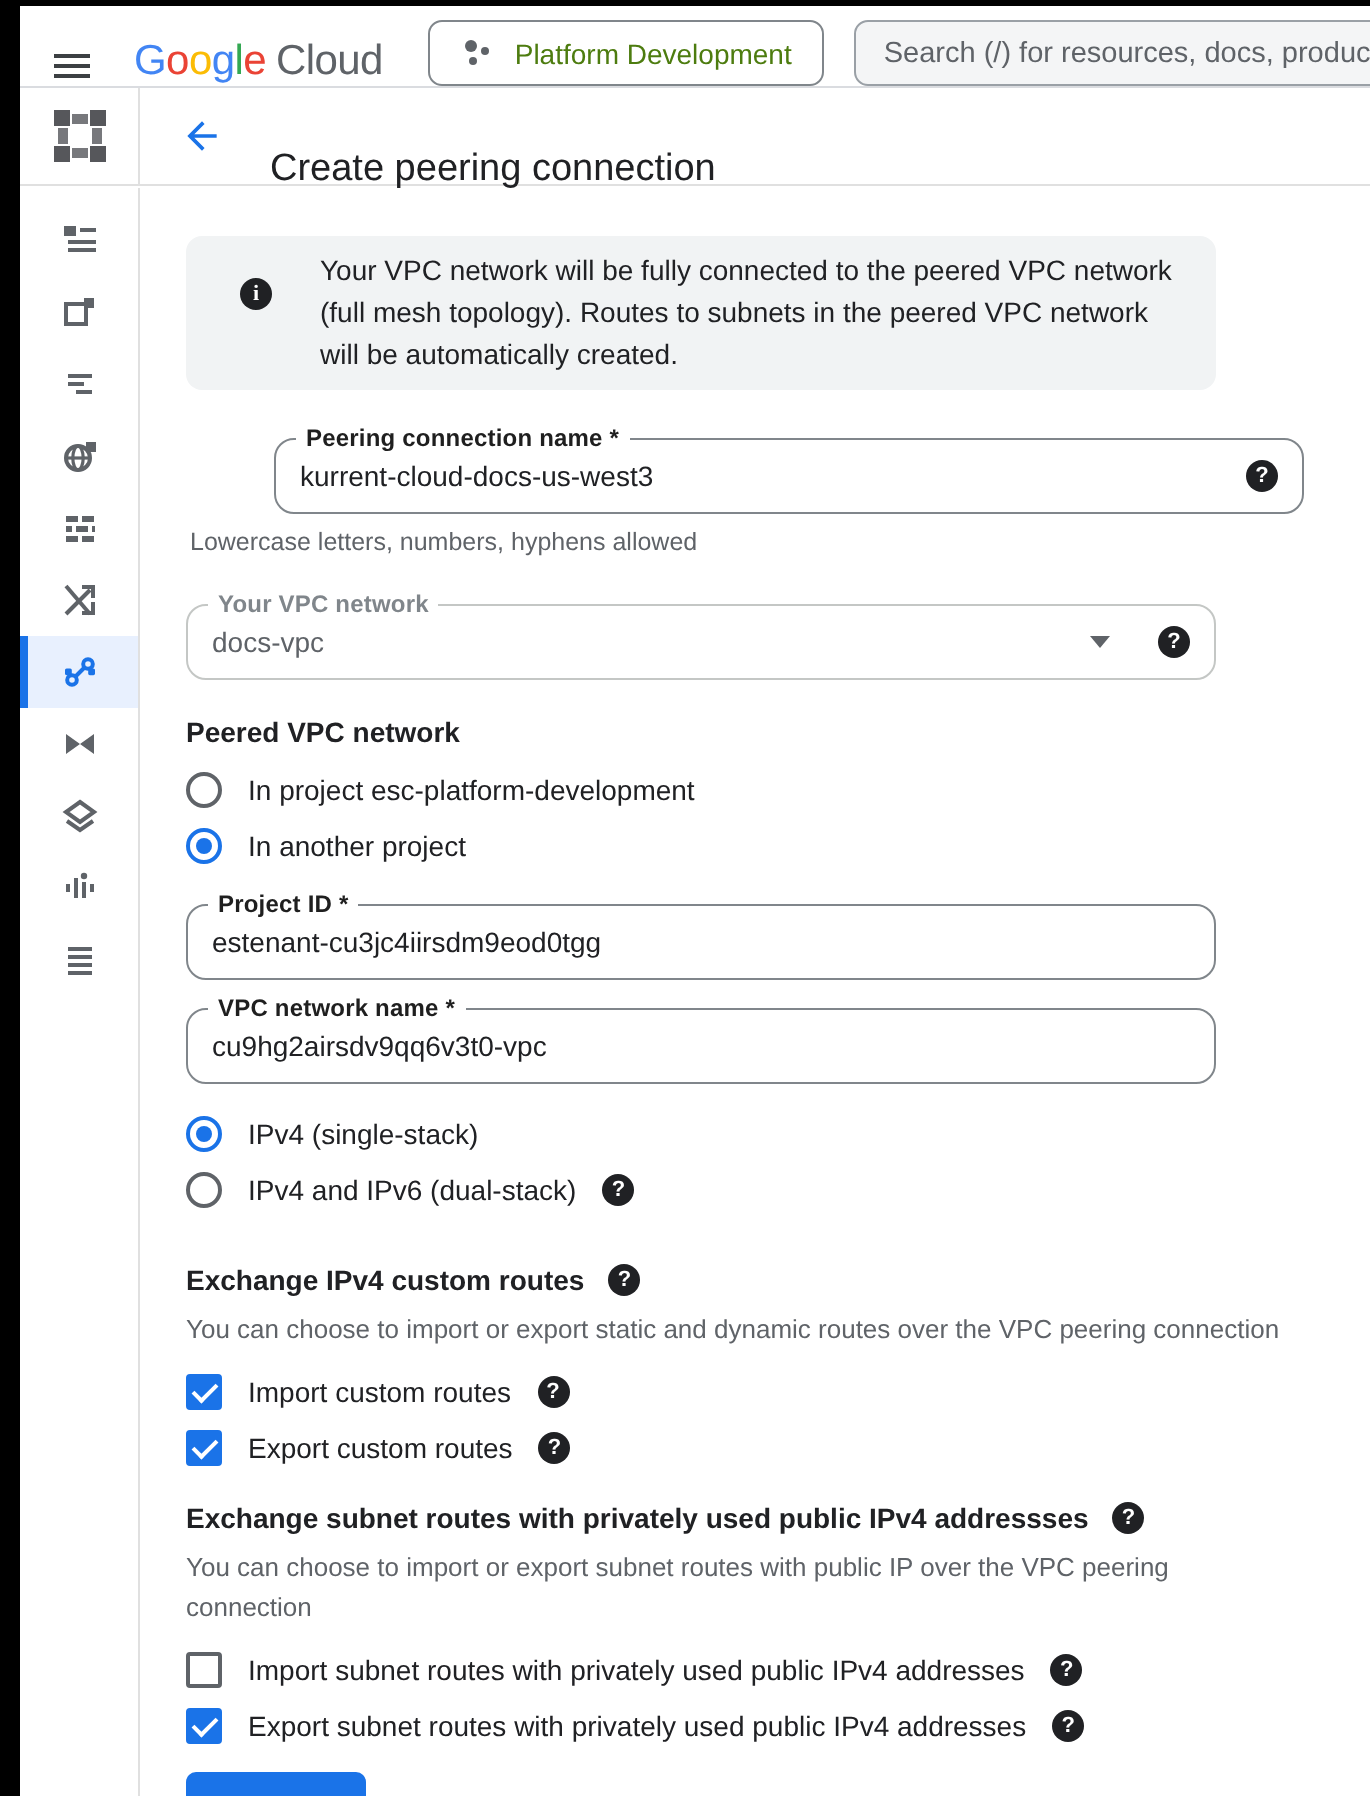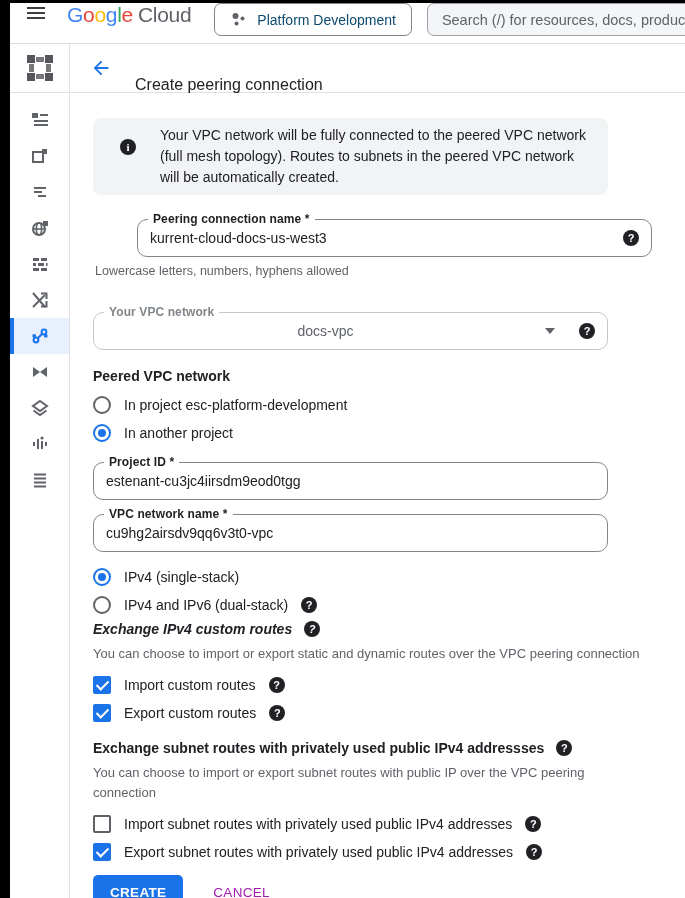--- a/index.html
+++ b/index.html
@@ -7,41 +7,41 @@
   body {
     position:relative; overflow:hidden; background:#fff;
     font-family:"Liberation Sans", sans-serif; color:#202124;
   }
   
   .edge-left { position:absolute; left:0; top:0; width:10px; height:898px; background:#000; z-index:60; }
   .edge-top  { position:absolute; left:0; top:0; width:685px; height:3px; background:#000; z-index:60; }
 
   
   .topbar { position:absolute; left:10px; top:3px; width:675px; height:41px; background:#fff;
-            border-bottom:1px solid #dadce0; display:flex; align-items:flex-start; z-index:10; }
+            border-bottom:1px solid #dadce0; display:flex; align-items:flex-end; z-index:10; }
   .hamburger { margin-left:16px; width:20px; height:20px; cursor:pointer; flex:none; }
   .logo { margin-left:21px; font-size:21px; white-space:nowrap; letter-spacing:-0.3px; }
   .logo .l0 { color:#4285F4; } .logo .l1 { color:#EA4335; } .logo .l2 { color:#FBBC05; }
   .logo .l3 { color:#4285F4; } .logo .l4 { color:#34A853; } .logo .l5 { color:#EA4335; }
   .logo .cloud { color:#5f6368; margin-left:5px; }
   .project-btn { margin-left:23px; height:33px; border:1px solid #80868b; border-radius:7px;
                  display:flex; align-items:center; gap:10px; padding:0 15px; background:#fff;
-                 font-size:14px; color:#0c4a6e; white-space:nowrap; cursor:pointer; flex:none; }
+                 font-size:14px; color:#4d7c0f; white-space:nowrap; cursor:pointer; flex:none; }
   .searchbar { margin-left:15px; width:280px; height:33px; flex:none;
                background:#f4f5f6; border:1px solid #9aa0a6; border-radius:7px;
                display:flex; align-items:center; padding:0 14px; overflow:hidden; }
   .searchbar span { font-size:14.5px; color:#5f6368; white-space:nowrap; }
 
   
   .pagehead { position:absolute; left:10px; top:44px; width:675px; height:49px; background:#fff;
               border-bottom:1px solid #e0e0e0; display:flex; align-items:center; z-index:9; }
   .appicon-cell { width:60px; height:100%; border-right:1px solid #e0e0e0;
                   display:flex; align-items:center; justify-content:center; flex:none; }
   .back-btn { margin-left:20px; width:22px; height:22px; cursor:pointer; flex:none; }
-  .page-title { margin-left:23px; font-size:16px; color:#202124;margin-top:33px; }
+  .page-title { margin-left:23px; font-size:19px; color:#202124;margin-top:33px; }
 
   
   .sidebar { position:absolute; left:10px; top:94px; width:60px; height:804px; background:#fff;
              border-right:1px solid #e0e0e0; padding-top:8px; z-index:8; }
   .nav-item { height:36px; display:flex; align-items:center; justify-content:center;
               position:relative; cursor:pointer; }
   .nav-item.on { background:#e8f0fe; }
   .nav-item.on::before { content:''; position:absolute; left:0; top:0; width:4px; height:100%; background:#1a73e8; }
 
   
@@ -66,23 +66,23 @@
   .helper { margin:7px 0 0 2px; font-size:12.5px; color:#5f6368; }
 
   .help { flex:none; width:16px; height:16px; border-radius:50%; background:#202124; color:#fff;
           font-size:11px; font-weight:700; display:inline-flex; align-items:center; justify-content:center;
           cursor:pointer; }
   .info-ic { width:16px; height:16px; border-radius:50%; background:#202124; color:#fff;
              font-size:11px; font-weight:700; display:flex; align-items:center; justify-content:center;
              font-family:"Liberation Serif", serif; }
 
   .h14 { font-size:14px; font-weight:700; color:#202124; display:flex; align-items:center; gap:12px; }
-  .mt-f1 { margin-top:24px;margin-left:44px; } .mt-f2 { margin-top:34px;text-align:center; } .mt-h1 { margin-top:18px; }
+  .mt-f1 { margin-top:24px;margin-left:44px; } .mt-f2 { margin-top:24px; } .mt-h1 { margin-top:18px; }
   .mt-f3 { margin-top:20px; } .mt-f4 { margin-top:14px; }
-  .mt-h2 { margin-top:7px;font-style:italic; } .mt-h3 { margin-top:18px; }
+  .mt-h2 { margin-top:28px; } .mt-h3 { margin-top:18px; }
 
   .opt-row { display:flex; align-items:center; gap:13px; font-size:14px; color:#202124; }
   .opt-row.first { margin-top:12px; } .opt-row.next { margin-top:10px;text-align:right; } .opt-row.solo { margin-top:16px;text-align:center; }
   .radio { flex:none; width:18px; height:18px; border-radius:50%; border:2px solid #5f6368;
            position:relative; cursor:pointer; }
   .radio.on { border-color:#1a73e8; }
   .radio.on::after { content:''; position:absolute; inset:3px; border-radius:50%; background:#1a73e8; }
   .cb { flex:none; width:18px; height:18px; border-radius:2px; border:2px solid #5f6368;
         position:relative; cursor:pointer; }
   .cb.on { background:#1a73e8; border-color:#1a73e8; }

